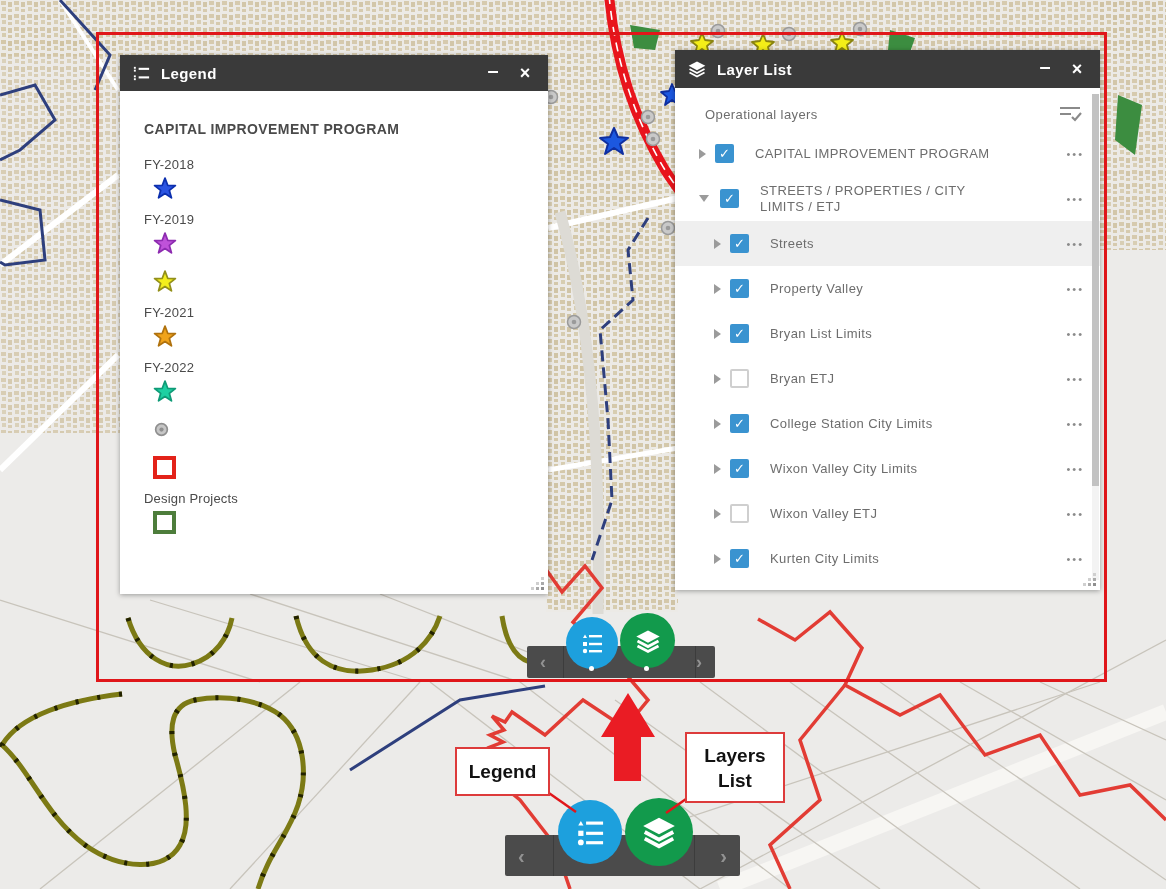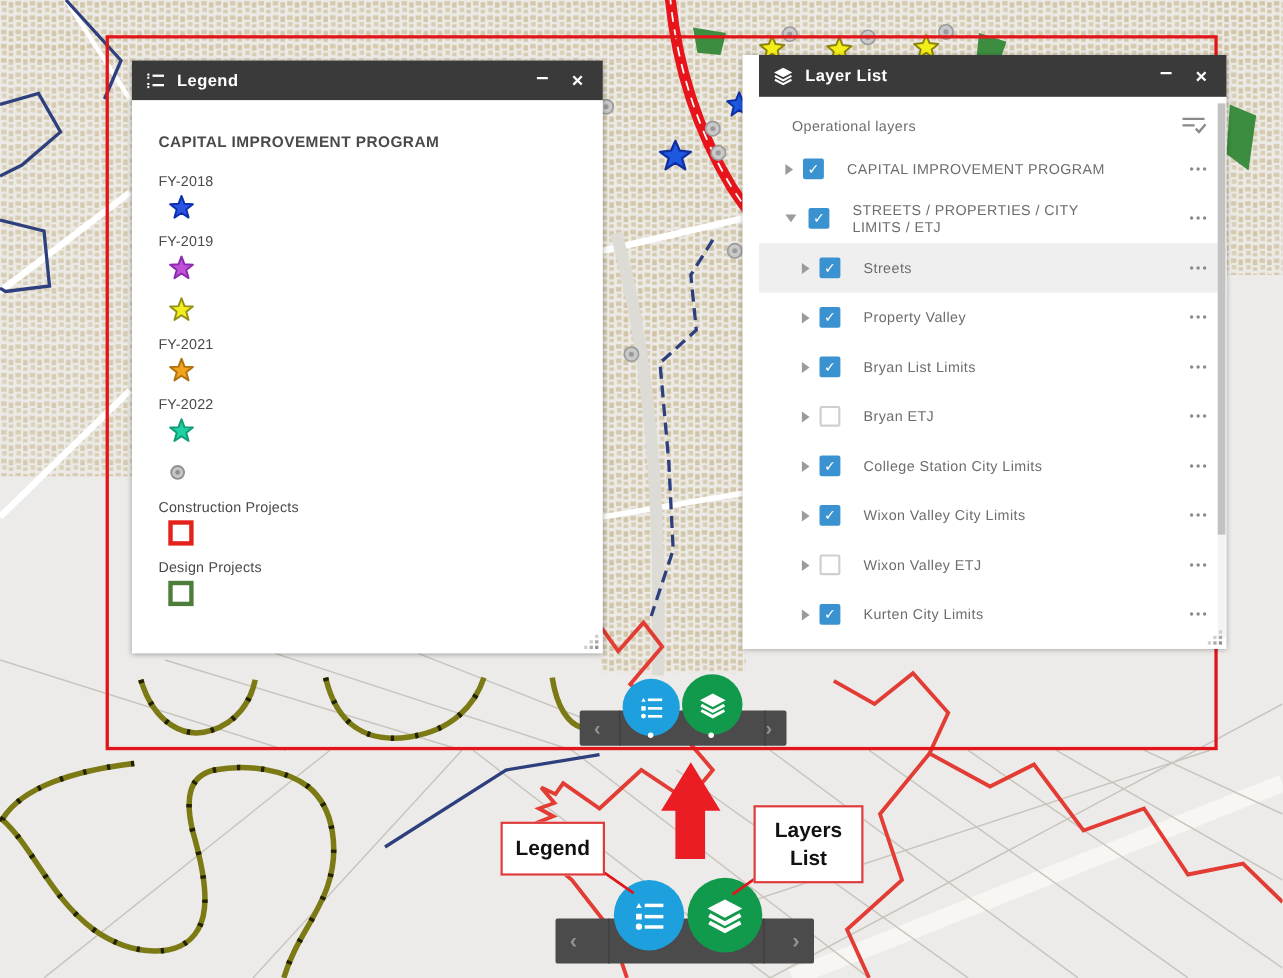--- a/index.html
+++ b/index.html
@@ -35,21 +35,21 @@
   
   #legend-panel{left:120px;top:55px;width:428px;height:539px;}
   .legend-body{padding:30px 20px 0 24px;position:relative;}
   .legend-heading{font-size:14px;font-weight:bold;color:#4a4a4a;letter-spacing:.4px;margin-bottom:20px;}
   .lg-item{margin-bottom:9px;}
   .lg-label{font-size:13px;color:#4a4a4a;letter-spacing:.2px;margin-bottom:2px;}
   .lg-symbol{height:29px;padding-left:9px;display:flex;align-items:center;}
   .lg-square{width:15px;height:15px;background:#fff;border:4px solid #999;}
 
   
-  #layer-panel{left:675px;top:50px;width:425px;height:540px;padding-left:15px;}
+  #layer-panel{left:675px;top:50px;width:425px;height:540px;}
   #layer-panel .panel-header{height:38px;}
   .ll-section{display:flex;align-items:center;padding:17px 18px 8px 16px;margin-left:14px;}
   .ll-section-label{flex:1;font-size:13px;color:#6d6d6d;letter-spacing:.4px;}
   .ll-rows{position:relative;}
   .ll-row{
     display:flex;align-items:center;min-height:45px;
     padding:0 36px 0 24px;position:relative;
   }
   .ll-row.indent1{padding-left:39px;}
   .ll-row.highlighted{background:#efefef;}
@@ -337,21 +337,20 @@
         </div>
         <div class="lg-item">
           <div class="lg-symbol">
             <svg width="17" height="17" viewBox="0 0 16 16">
       <circle cx="8" cy="8" r="5.5" fill="#c6c6c6" stroke="#8f8f8f" stroke-width="1.6"></circle>
       <circle cx="8" cy="8" r="2" fill="#8f8f8f"></circle>
             </svg>
           </div>
         </div>
         <div class="lg-item">
-          <div class="lg-label">Construction Projects</div>
           <div class="lg-symbol">
             <div class="lg-square" style="border-color:#e32219"></div>
           </div>
         </div>
         <div class="lg-item">
           <div class="lg-label">Design Projects</div>
           <div class="lg-symbol">
             <div class="lg-square" style="border-color:#4d7d3b"></div>
           </div>
         </div>

